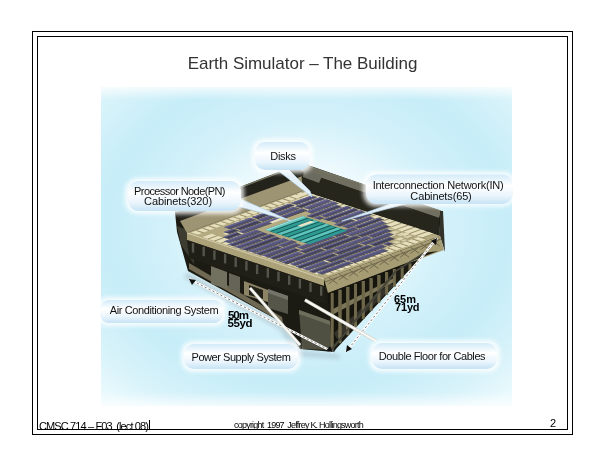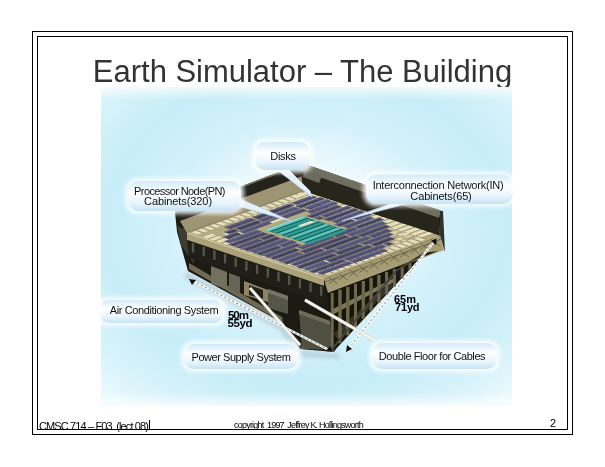--- a/index.html
+++ b/index.html
@@ -6,21 +6,21 @@
 body{font-family:"Liberation Sans",sans-serif;position:relative;}
 .abs{position:absolute;}
 </style>
 </head>
 <body>
 
 <div class="abs" style="left:32px;top:31px;width:539px;height:402px;border:1px solid #000;"></div>
 
 <div class="abs" style="left:37px;top:36px;width:529px;height:392px;border:1px solid #000;"></div>
 
-<div class="abs" style="left:0;top:54px;width:605px;text-align:center;font-size:31px;letter-spacing:-0.02px;color:#333;">Earth Simulator – The Building</div>
+<div class="abs" style="left:0;top:54px;width:605px;text-align:center;font-size:17px;letter-spacing:-0.02px;color:#333;">Earth Simulator – The Building</div>
 
 <svg class="abs" style="left:0;top:0" width="605" height="467" viewBox="0 0 605 467">
 <defs>
 <radialGradient id="bg" cx="0.5" cy="0.44" r="0.72">
 <stop offset="0" stop-color="#fdfeff"></stop>
 <stop offset="0.26" stop-color="#eefafd"></stop>
 <stop offset="0.46" stop-color="#d4f1fa"></stop>
 <stop offset="0.68" stop-color="#c6edf8"></stop>
 <stop offset="0.88" stop-color="#d9f3fa"></stop>
 <stop offset="1" stop-color="#eafafd"></stop>

